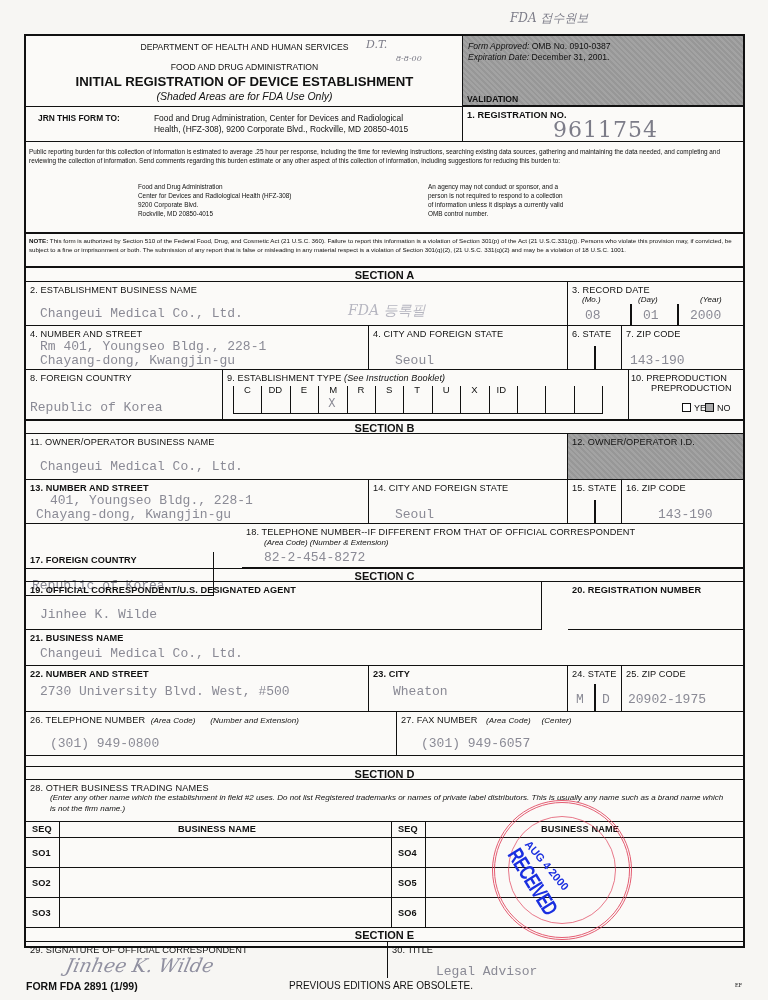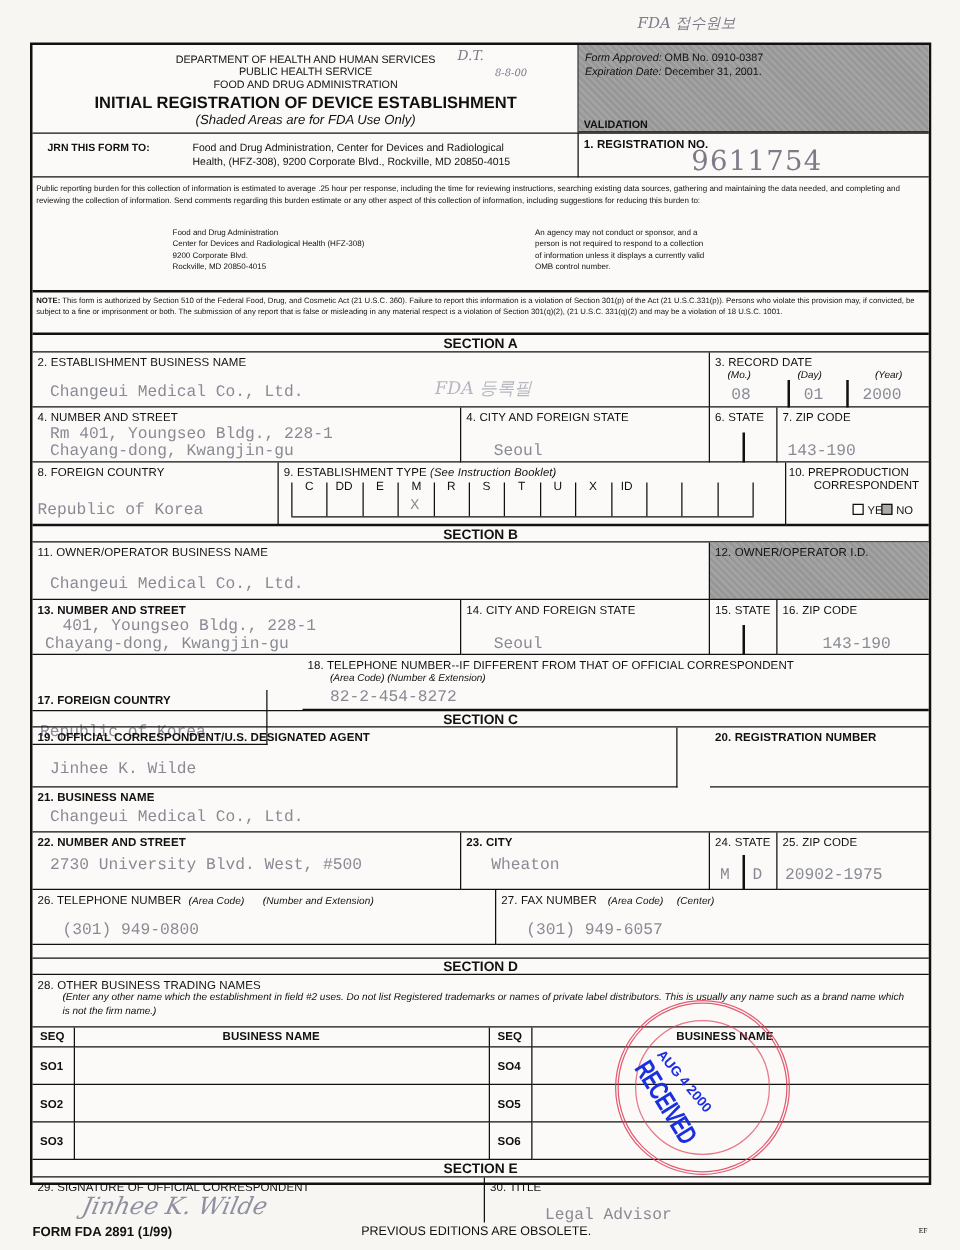--- a/index.html
+++ b/index.html
@@ -23,21 +23,20 @@
 </head>
 <body>
 
 <div class="hand" style="left:510px; top:10px; font-size:12px;">FDA 접수원보</div>
 <div class="hand" style="left:735px; top:480px; font-size:22px; transform:rotate(90deg); transform-origin:left top; color:#bdbdc5;">Wilde</div>
 
 <div class="form" style="height:914px;">
 
   <div class="cell" style="left:0; top:0; width:437px; height:70px; border-bottom:none;">
     <div class="abs" style="left:0; width:437px; top:6px; text-align:center; font-size:8.6px;">DEPARTMENT OF HEALTH AND HUMAN SERVICES</div>
-    <div class="abs" style="left:0; width:437px; top:16px; text-align:center; font-size:8.6px;">PUBLIC HEALTH SERVICE</div>
     <div class="abs" style="left:0; width:437px; top:26px; text-align:center; font-size:8.6px;">FOOD AND DRUG ADMINISTRATION</div>
     <div class="abs" style="left:0; width:437px; top:38px; text-align:center; font-size:13.2px; font-weight:700;">INITIAL REGISTRATION OF DEVICE ESTABLISHMENT</div>
     <div class="abs" style="left:0; width:437px; top:54px; text-align:center; font-size:10.5px; font-style:italic;">(Shaded Areas are for FDA Use Only)</div>
     <div class="hand" style="left:340px; top:2px; font-size:11px;">D.T.</div>
     <div class="hand" style="left:370px; top:18px; font-size:8px;">8-8-00</div>
   </div>
   <div class="cell" style="left:0; top:70px; width:437px; height:36px; border-top:1.5px solid #111;">
     <div class="abs" style="left:12px; top:6px; font-size:8.4px; font-weight:700;">JRN THIS FORM TO:</div>
     <div class="abs" style="left:128px; top:6px; font-size:8.4px;">Food and Drug Administration, Center for Devices and Radiological</div>
     <div class="abs" style="left:128px; top:17px; font-size:8.4px;">Health, (HFZ-308), 9200 Corporate Blvd., Rockville, MD  20850-4015</div>
@@ -160,21 +159,21 @@
       <div style="flex:1; border-left:1.5px solid #111; position:relative;">
           <span style="position:absolute; left:7px; top:-2px; font-size:9.5px;">ID</span>
         </div>
       <div style="flex:1; border-left:1.5px solid #111;"></div>
       <div style="flex:1; border-left:1.5px solid #111;"></div>
       <div style="flex:1; border-left:1.5px solid #111; border-right:1.5px solid #111;"></div>
     </div>
   </div>
   <div class="cell" style="left:603px; top:334px; width:114px; height:50px; border-right:none;">
     <div class="abs" style="left:2px; top:3px; font-size:9.2px;">10. PREPRODUCTION</div>
-    <div class="abs" style="left:22px; top:13px; font-size:9.2px;">CORRESPONDENT</div>
+    <div class="abs" style="left:22px; top:13px; font-size:9.2px;">PREPRODUCTION</div>
     <div class="abs" style="left:24px; top:33px; font-size:9px;margin-left:29px;"><span class="cb"></span><span>YES</span></div>
     <div class="abs" style="left:76px; top:33px; font-size:9px;"><span class="cb checked"></span><span>NO</span></div>
   </div>
 
   <div class="section-head" style="top:384px; border-top:1px solid #111;">SECTION B</div>
 
   <div class="cell" style="left:0; top:398px; width:542px; height:46px;">
     <div class="lbl">11. OWNER/OPERATOR BUSINESS NAME</div>
     <div class="typed" style="left:14px; top:25px;">Changeui Medical Co., Ltd.</div>
   </div>

